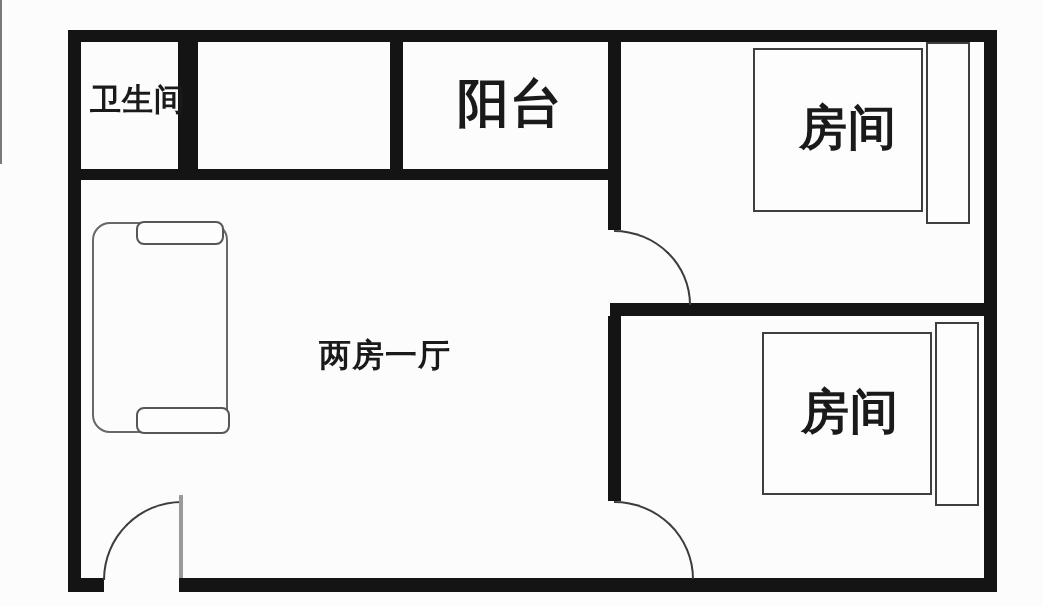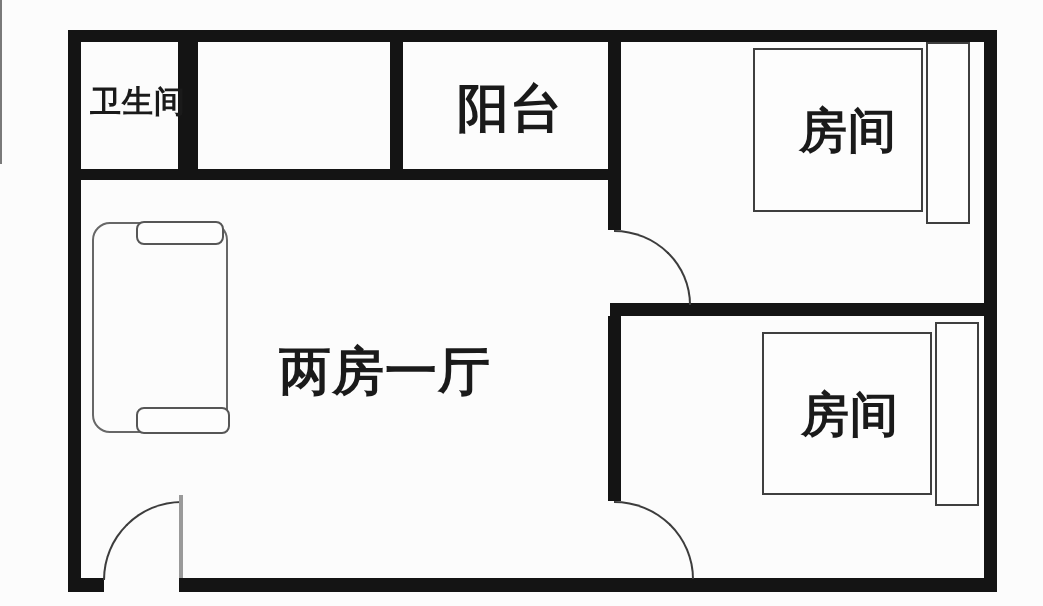--- a/index.html
+++ b/index.html
@@ -2,36 +2,36 @@
 <html><head>
 <meta charset="utf-8">
 <style>
   html, body { margin: 0; padding: 0; background: #ffffff; }
   .plan {
     position: relative;
     width: 1043px;
     height: 606px;
     background: #fcfcfc;
     overflow: hidden;
-    font-family: Liberation Sans, sans-serif;
+    font-family: Liberation Mono, monospace;
   }
   .wall { position: absolute; background: #141414; }
   .room-label {
     position: absolute;
     transform: translate(-50%, -50%);
     color: #1a1a1a;
     font-weight: 900;
     white-space: nowrap;
     line-height: 1;
     letter-spacing: 1px;
   }
   .label-bathroom { left: 138px; top: 101px; font-size: 31px; }
   .label-kitchen  { left: 301px; top: 108px; font-size: 54px; }
   .label-balcony  { left: 510px; top: 108px; font-size: 52px; }
-  .label-living   { left: 385px; top: 358px; font-size: 52px; margin-top: 13px; }
+  .label-living   { left: 385px; top: 358px; font-size: 32px; }
   .label-bedroom1 { left: 848px; top: 131px; font-size: 48px; }
   .label-bedroom2 { left: 850px; top: 415px; font-size: 48px; }
 
   
   .wall-top            { left: 68px;  top: 30px;  width: 929px; height: 12px; }
   .wall-left           { left: 68px;  top: 30px;  width: 13px;  height: 562px; }
   .wall-right          { left: 984px; top: 30px;  width: 13px;  height: 562px; }
   .wall-bottom-stub    { left: 68px;  top: 578px; width: 36px;  height: 14px; }
   .wall-bottom         { left: 179px; top: 578px; width: 818px; height: 14px; }
   .wall-toprow-bottom  { left: 68px;  top: 169px; width: 553px; height: 11px; }

